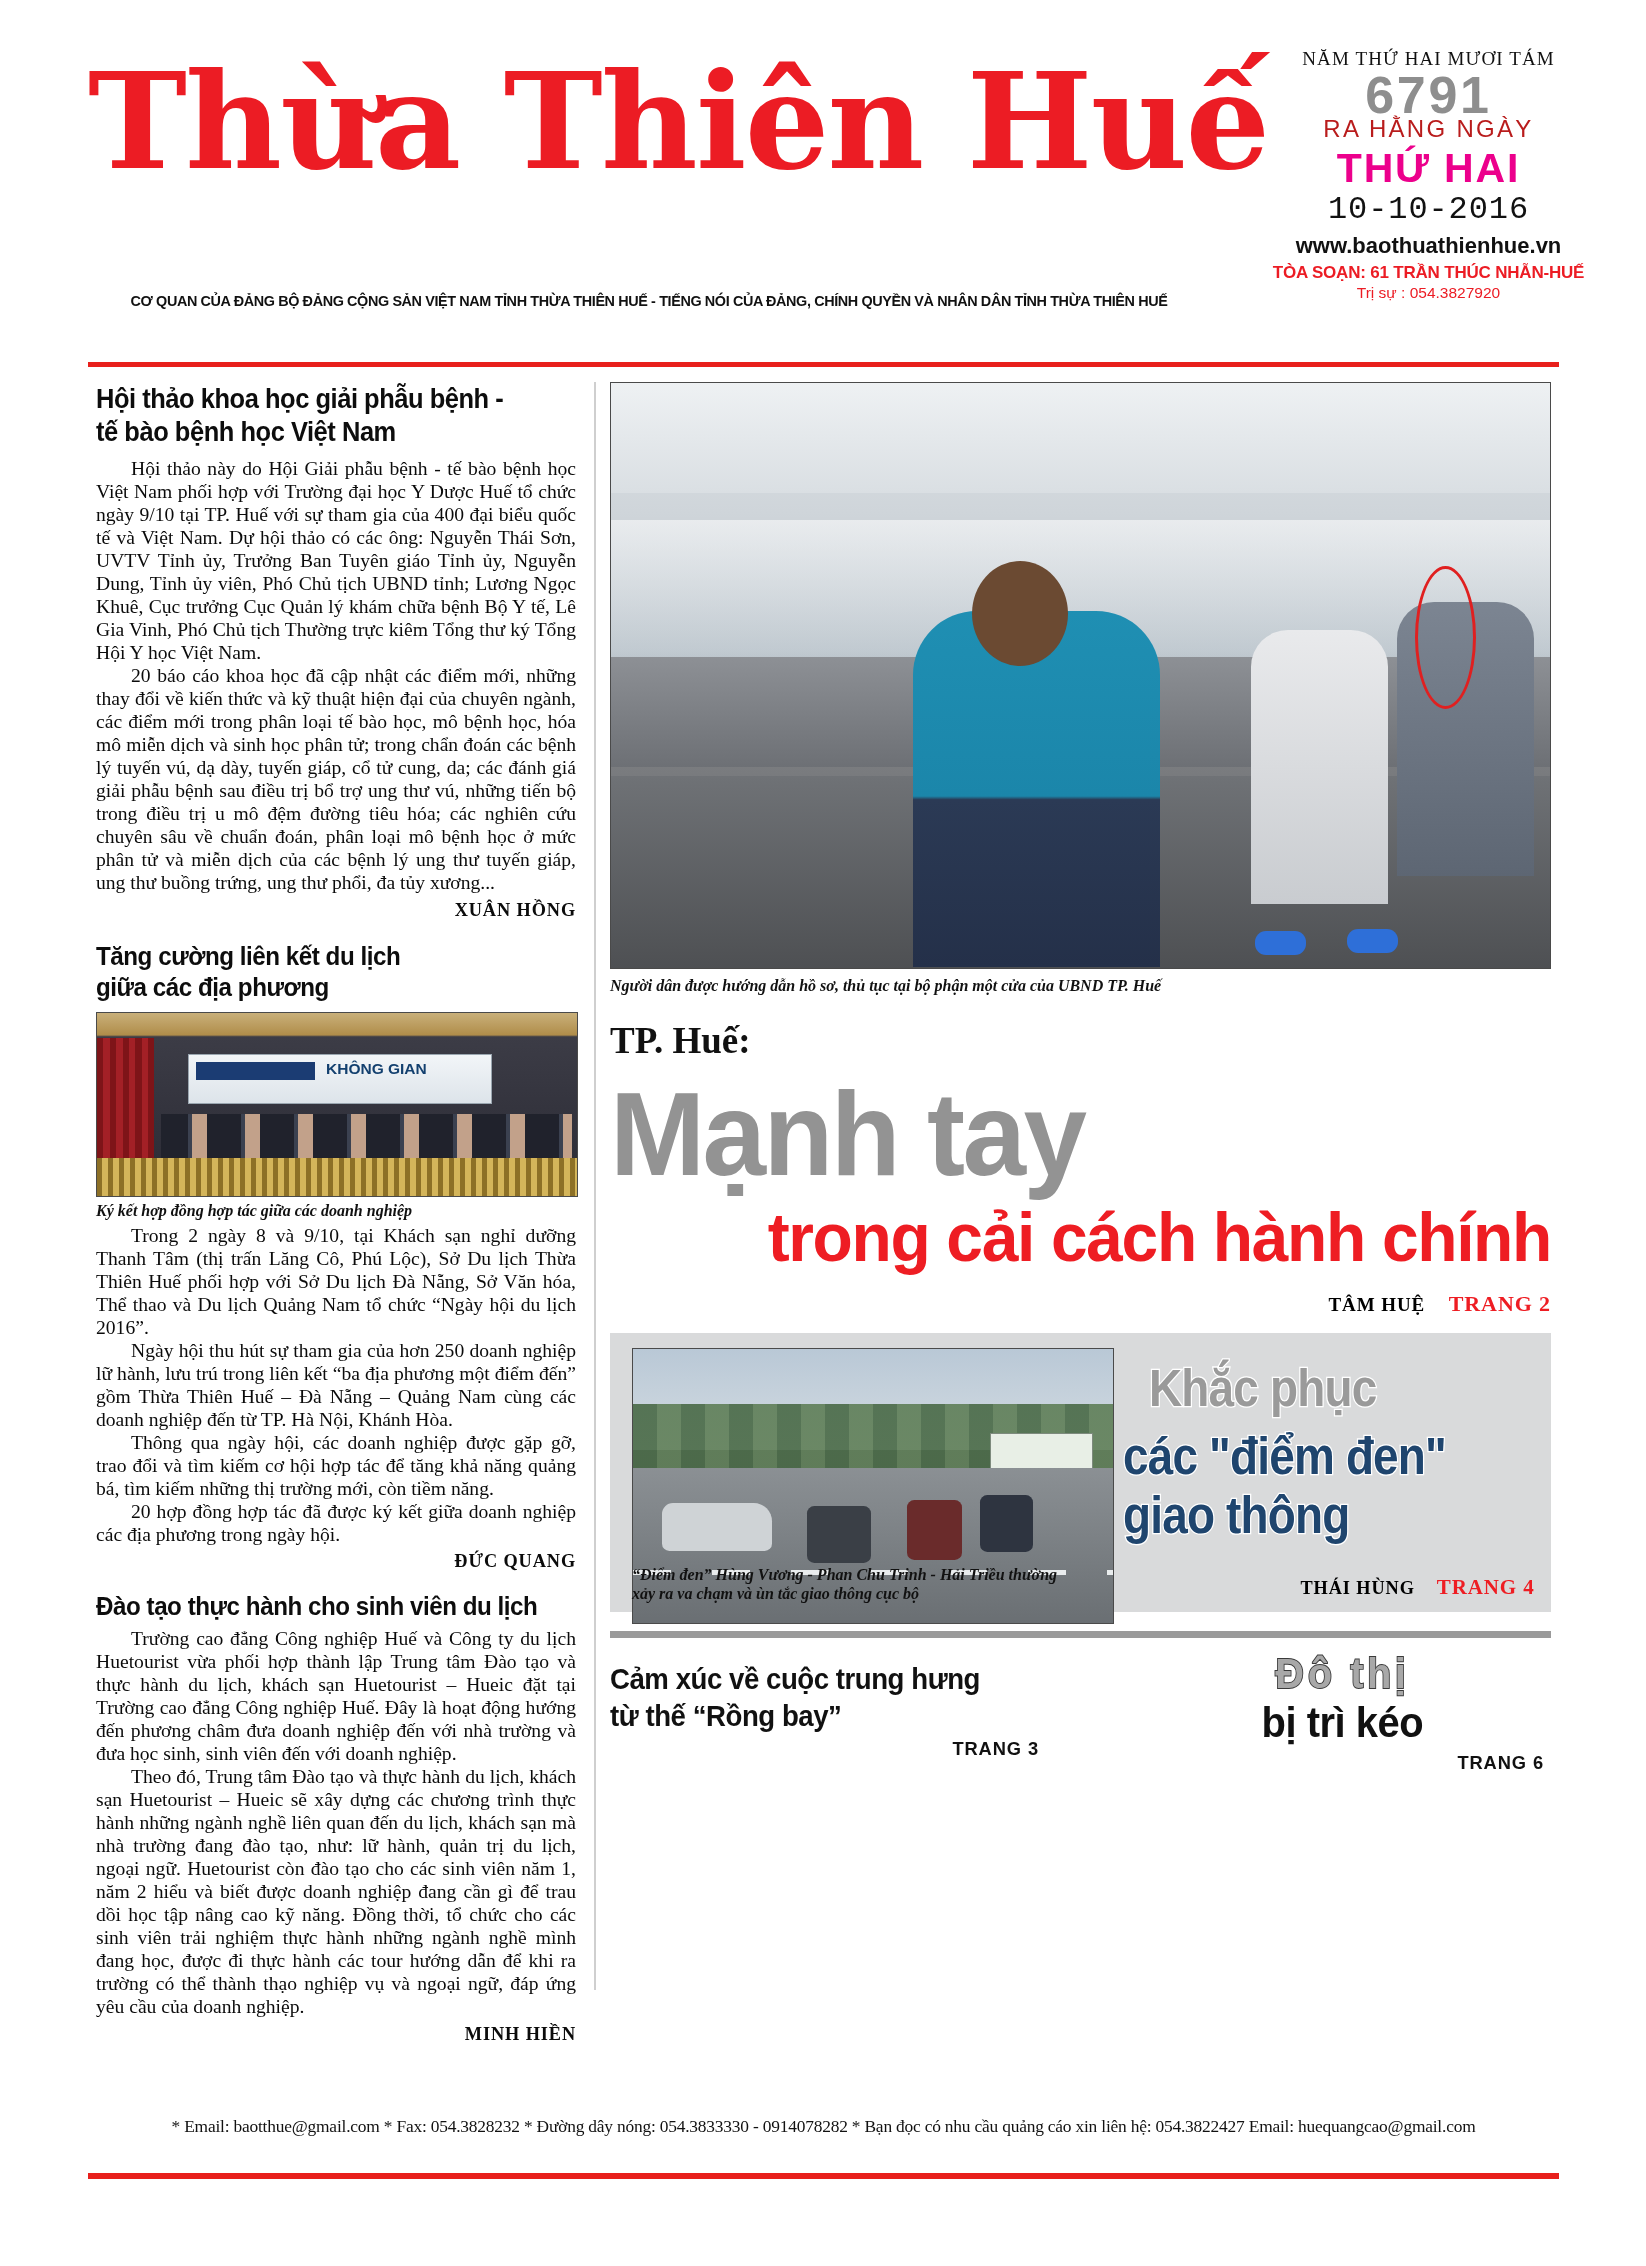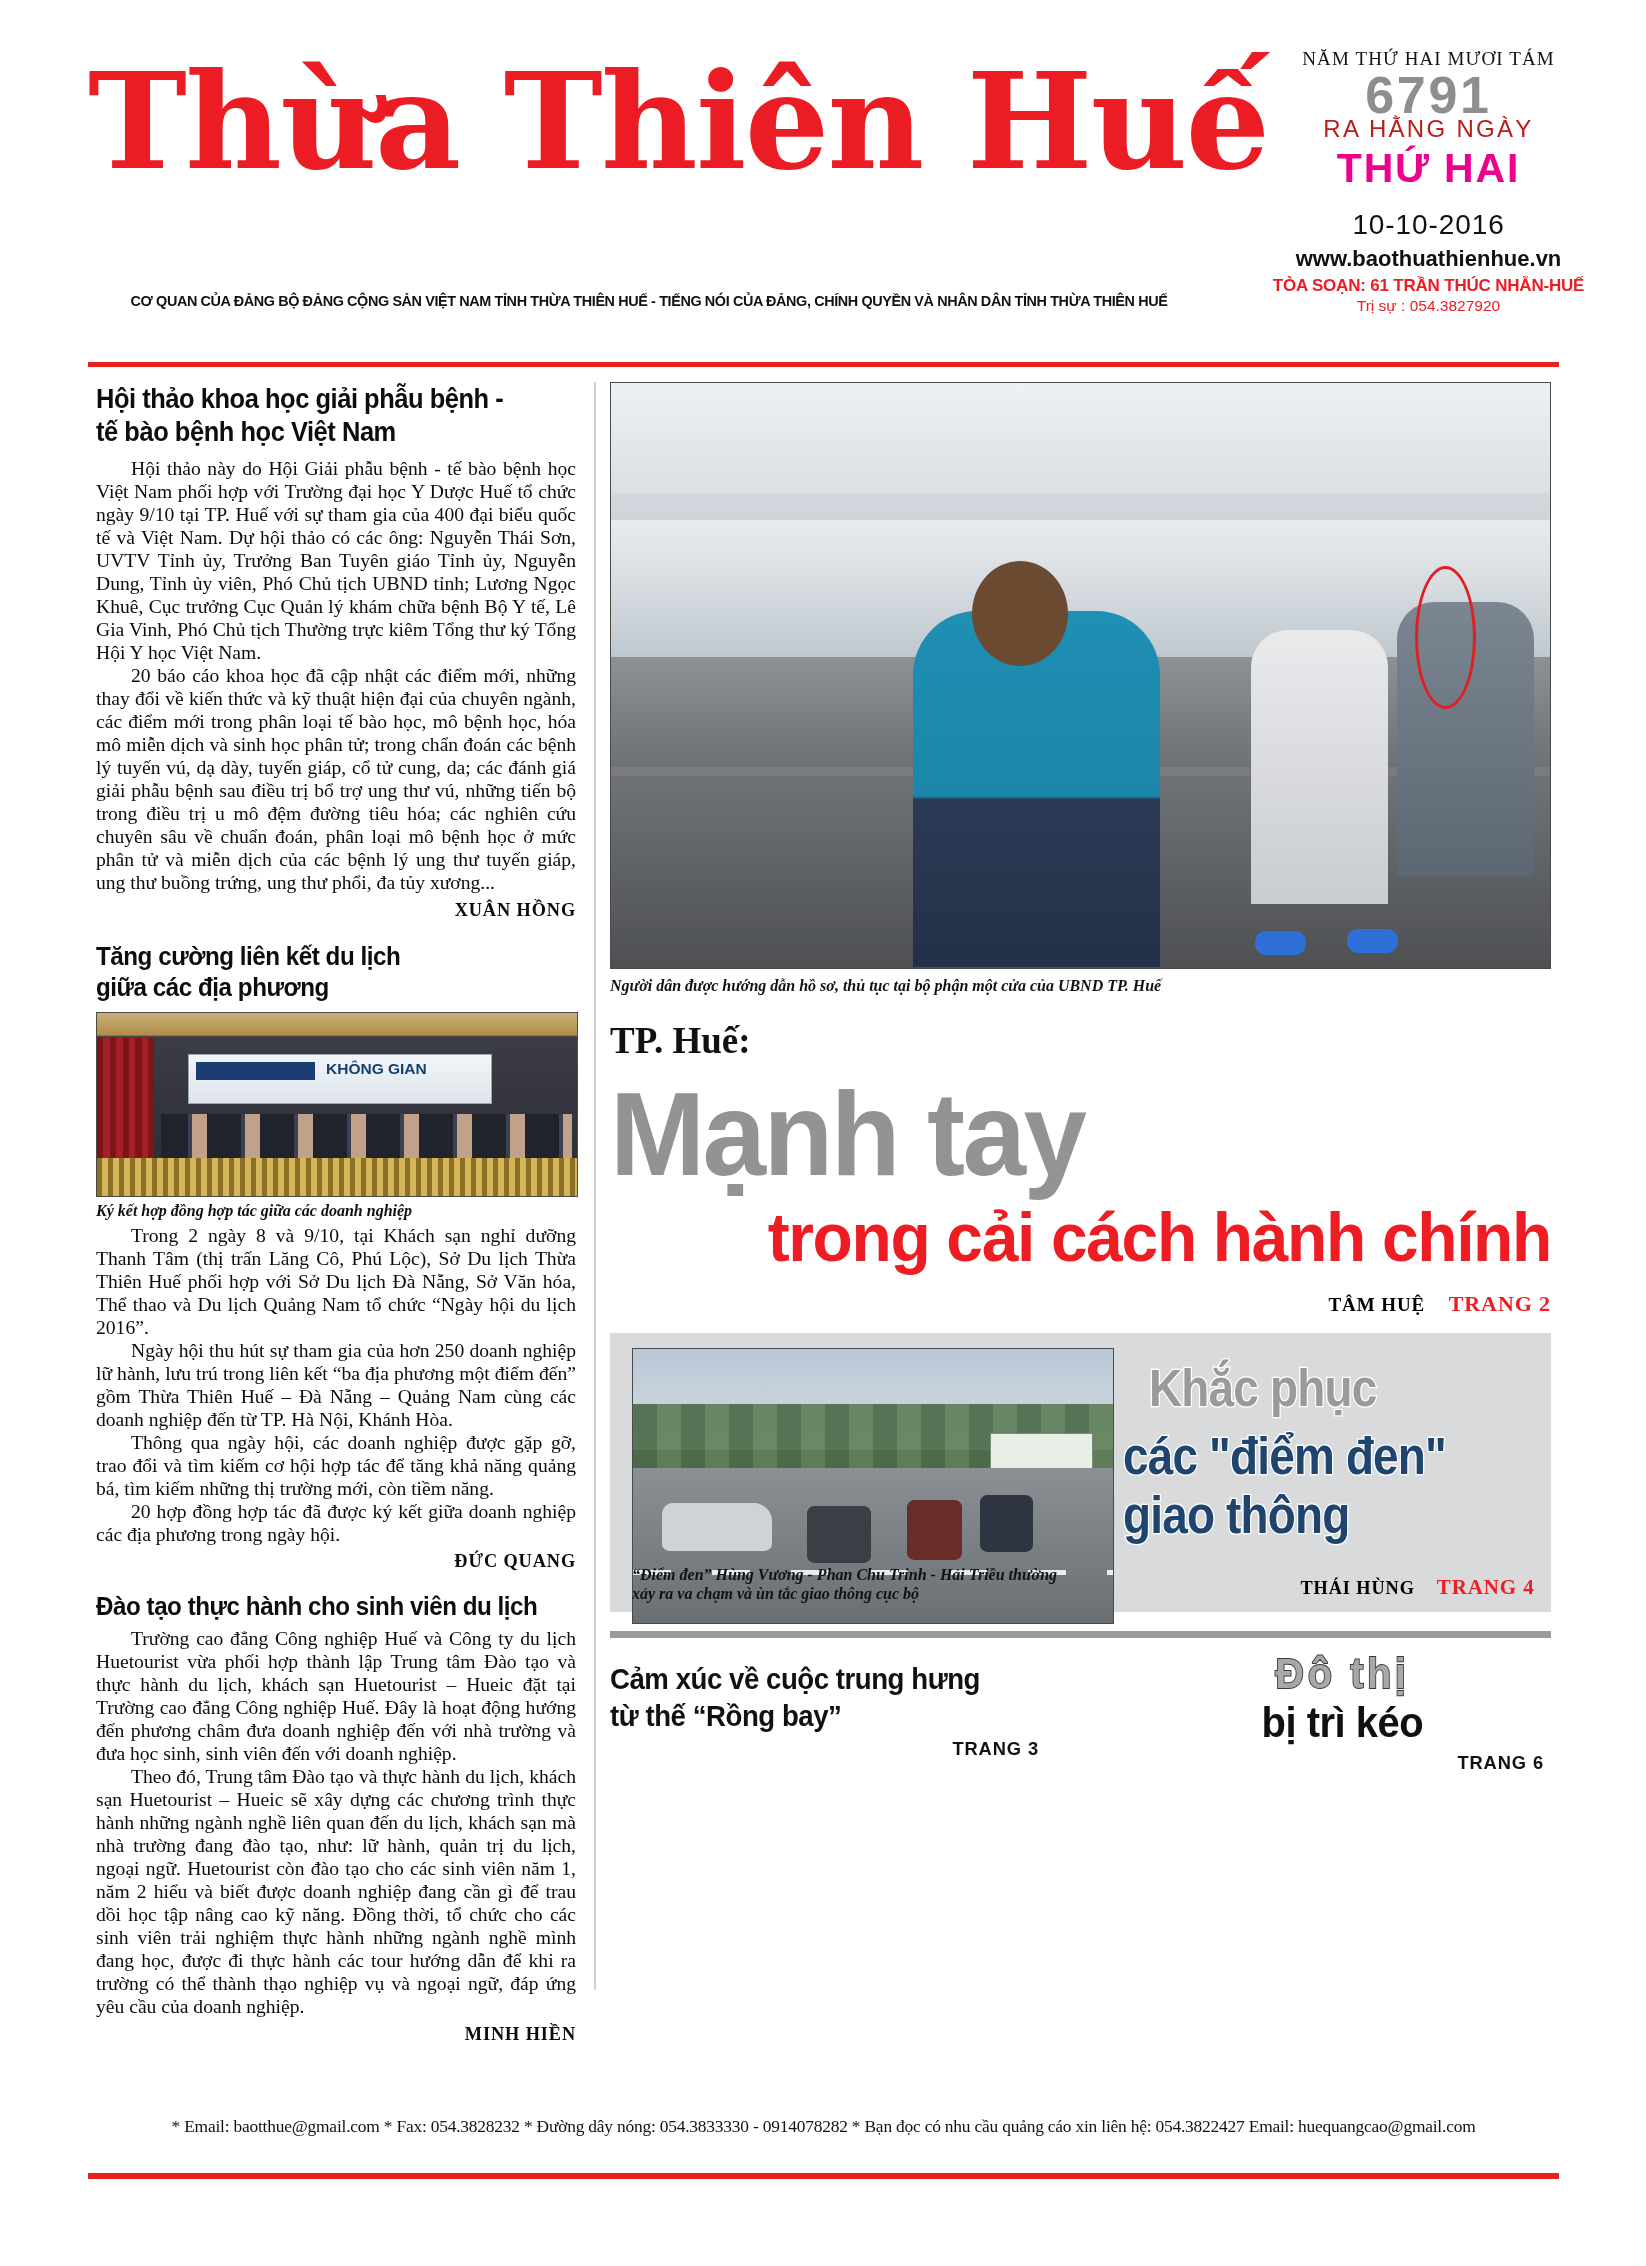--- a/index.html
+++ b/index.html
@@ -20,21 +20,21 @@
     font-size:15px;letter-spacing:-0.4px;color:#111;white-space:nowrap;
     transform:scaleX(0.96);transform-origin:center;
   }
   .mast-info{position:absolute;right:22px;top:48px;width:393px;text-align:center;}
   .mi-year{font-family:"Liberation Serif",serif;font-size:19px;letter-spacing:1.1px;color:#111;}
   .mi-issue{font-family:"Liberation Sans",sans-serif;font-weight:bold;font-size:52px;
             color:#8e8e8e;letter-spacing:2.7px;line-height:44px;margin-top:2.7px;}
   .mi-daily{font-family:"Liberation Sans",sans-serif;font-size:24px;letter-spacing:2.3px;color:#b91c1c;margin-top:-1.8px;}
   .mi-weekday{font-family:"Liberation Sans",sans-serif;font-weight:bold;font-size:41px;
               color:#ec008c;letter-spacing:1.8px;line-height:46px;margin-top:1.8px;}
-  .mi-date{font-family:Liberation Sans, sans-serif;font-size:28px;letter-spacing:0.9px;color:#111;margin-top:18px;}
+  .mi-date{font-family:Liberation Mono, monospace;font-size:32px;letter-spacing:0.9px;color:#111;margin-top:0px;}
   .mi-web{font-family:"Liberation Sans",sans-serif;font-weight:bold;font-size:22px;color:#111;margin-top:5.5px;}
   .mi-office{font-family:"Liberation Sans",sans-serif;font-weight:bold;font-size:17px;color:#ec1c24;margin-top:3.7px;letter-spacing:-0.2px;}
   .mi-phone{font-family:"Liberation Sans",sans-serif;font-size:15.5px;color:#ec1c24;margin-top:0.9px;}
 
   
   .rule-red{position:absolute;height:4.6px;background:#e8201c;}
 
   
   .col-left{position:absolute;left:96px;top:382px;width:480px;}
   .col-right{position:absolute;left:610px;top:382px;width:941px;}

